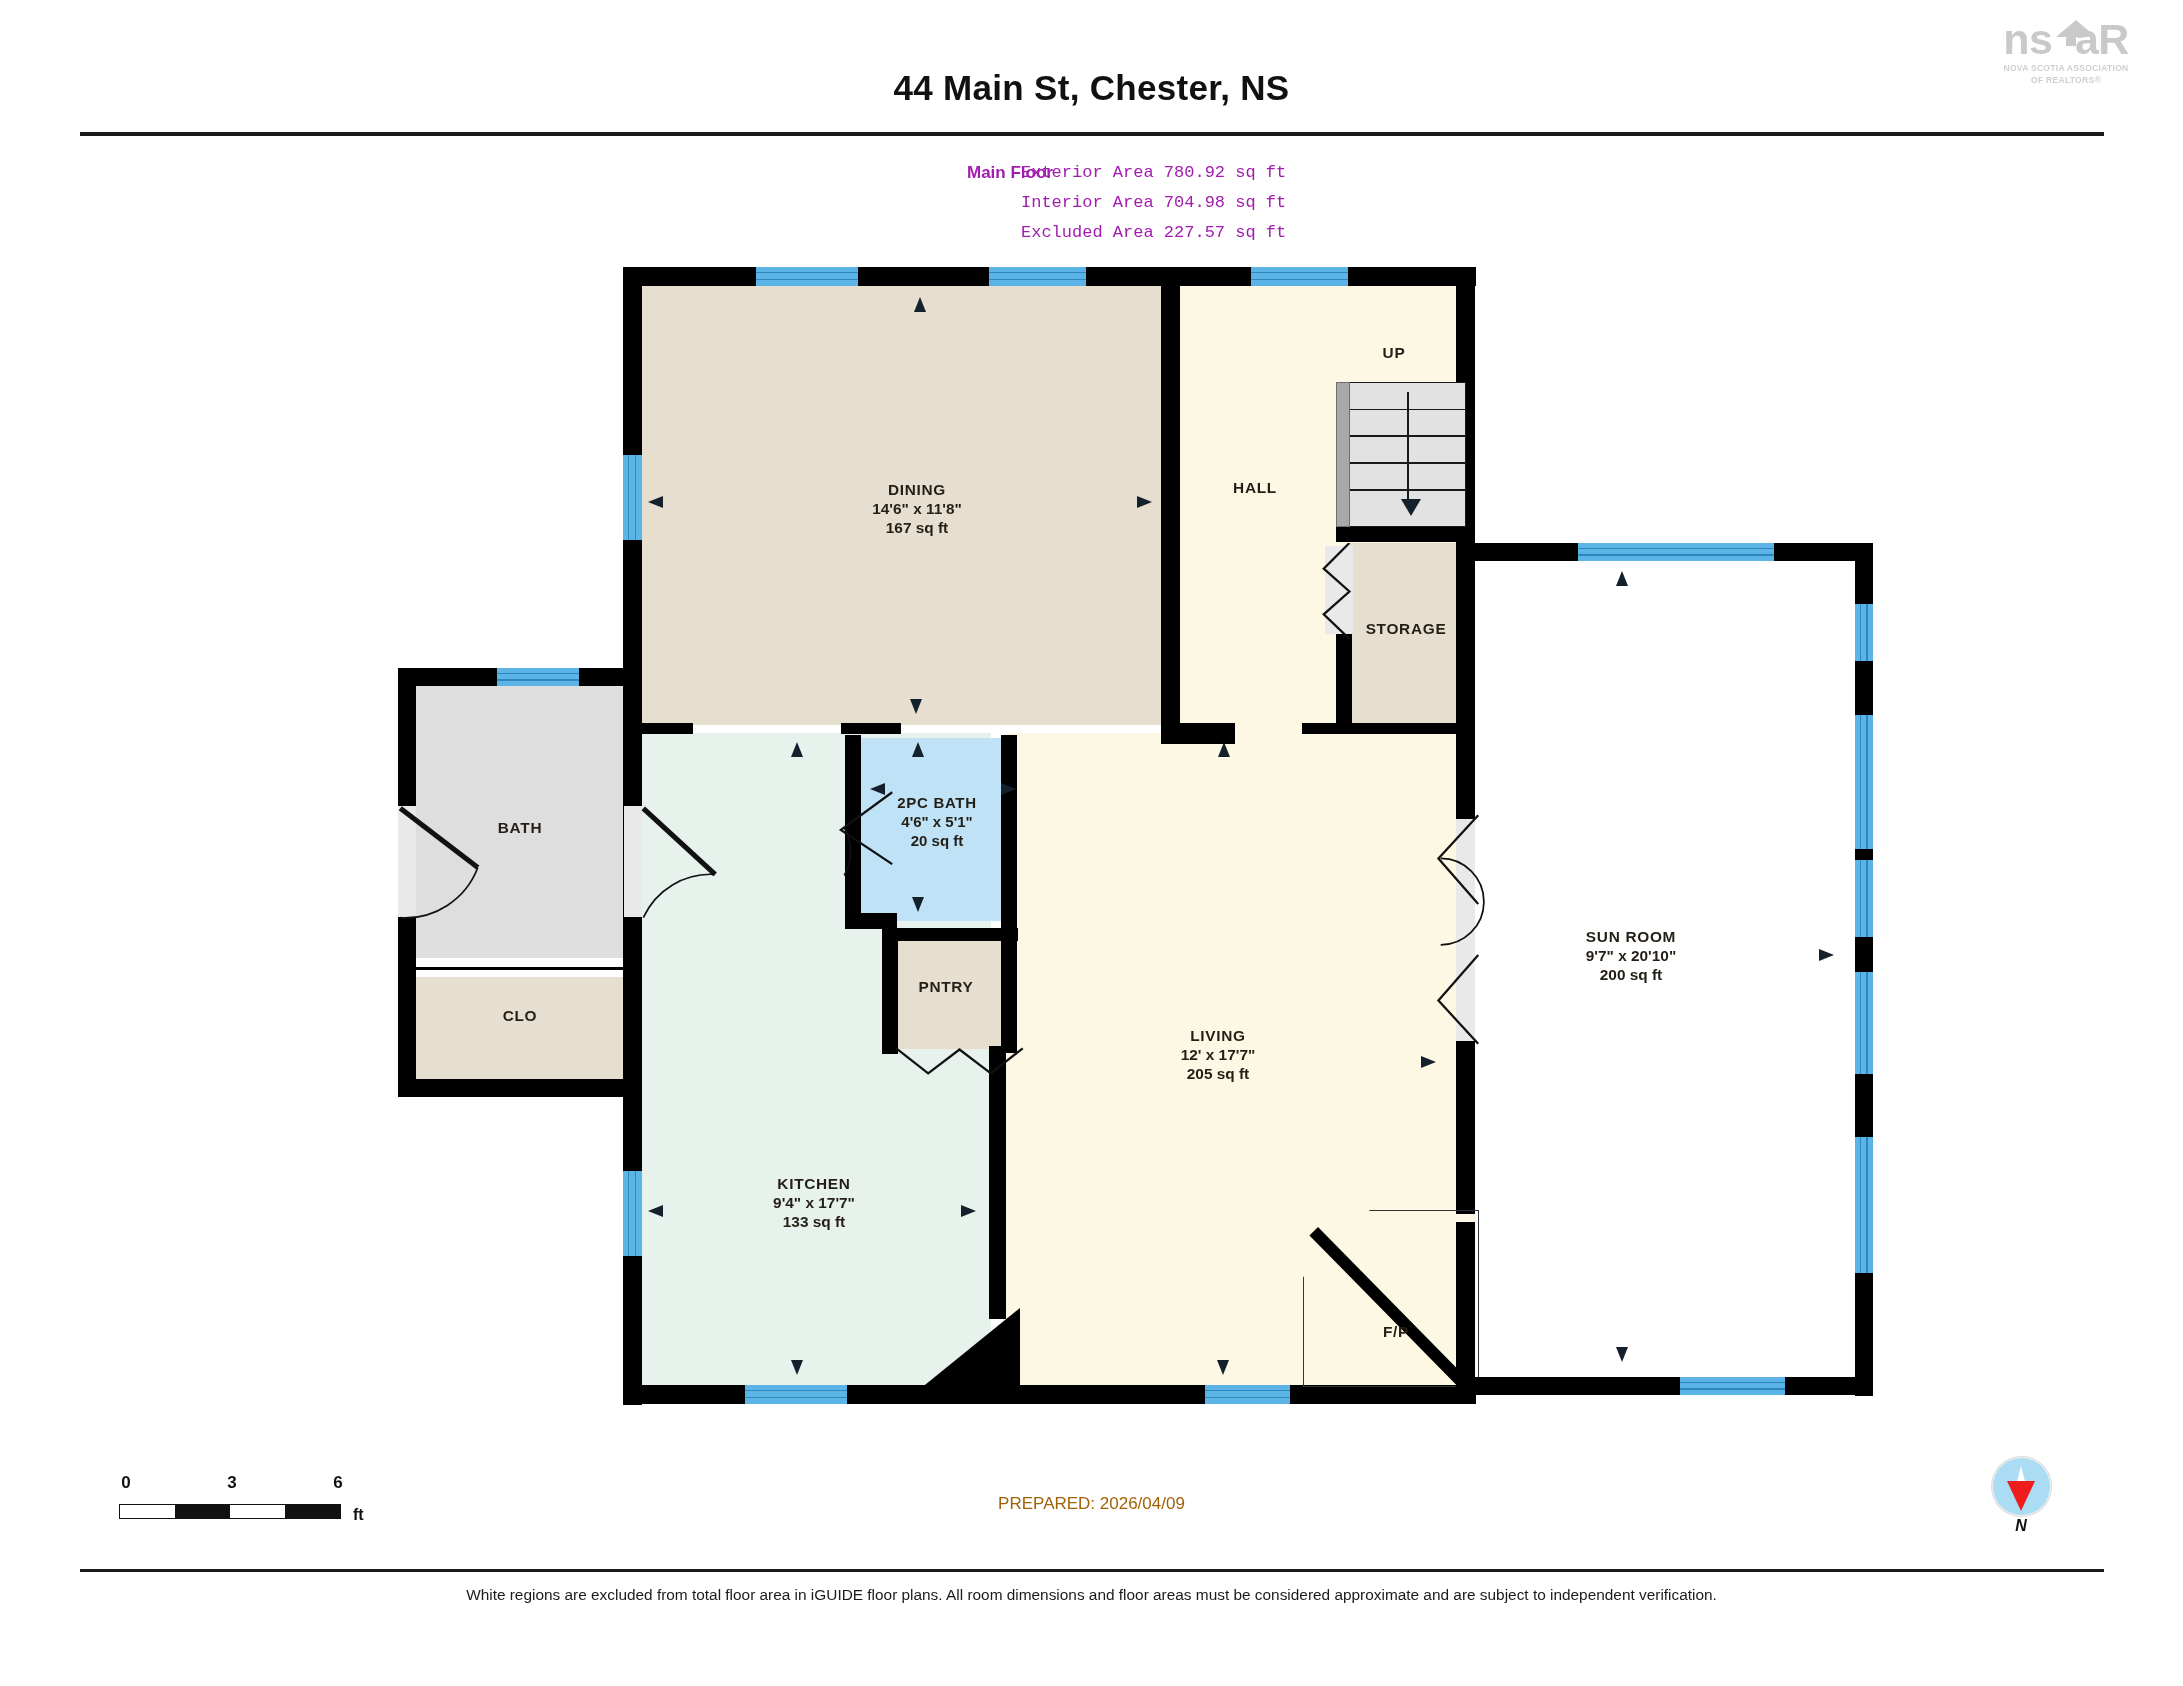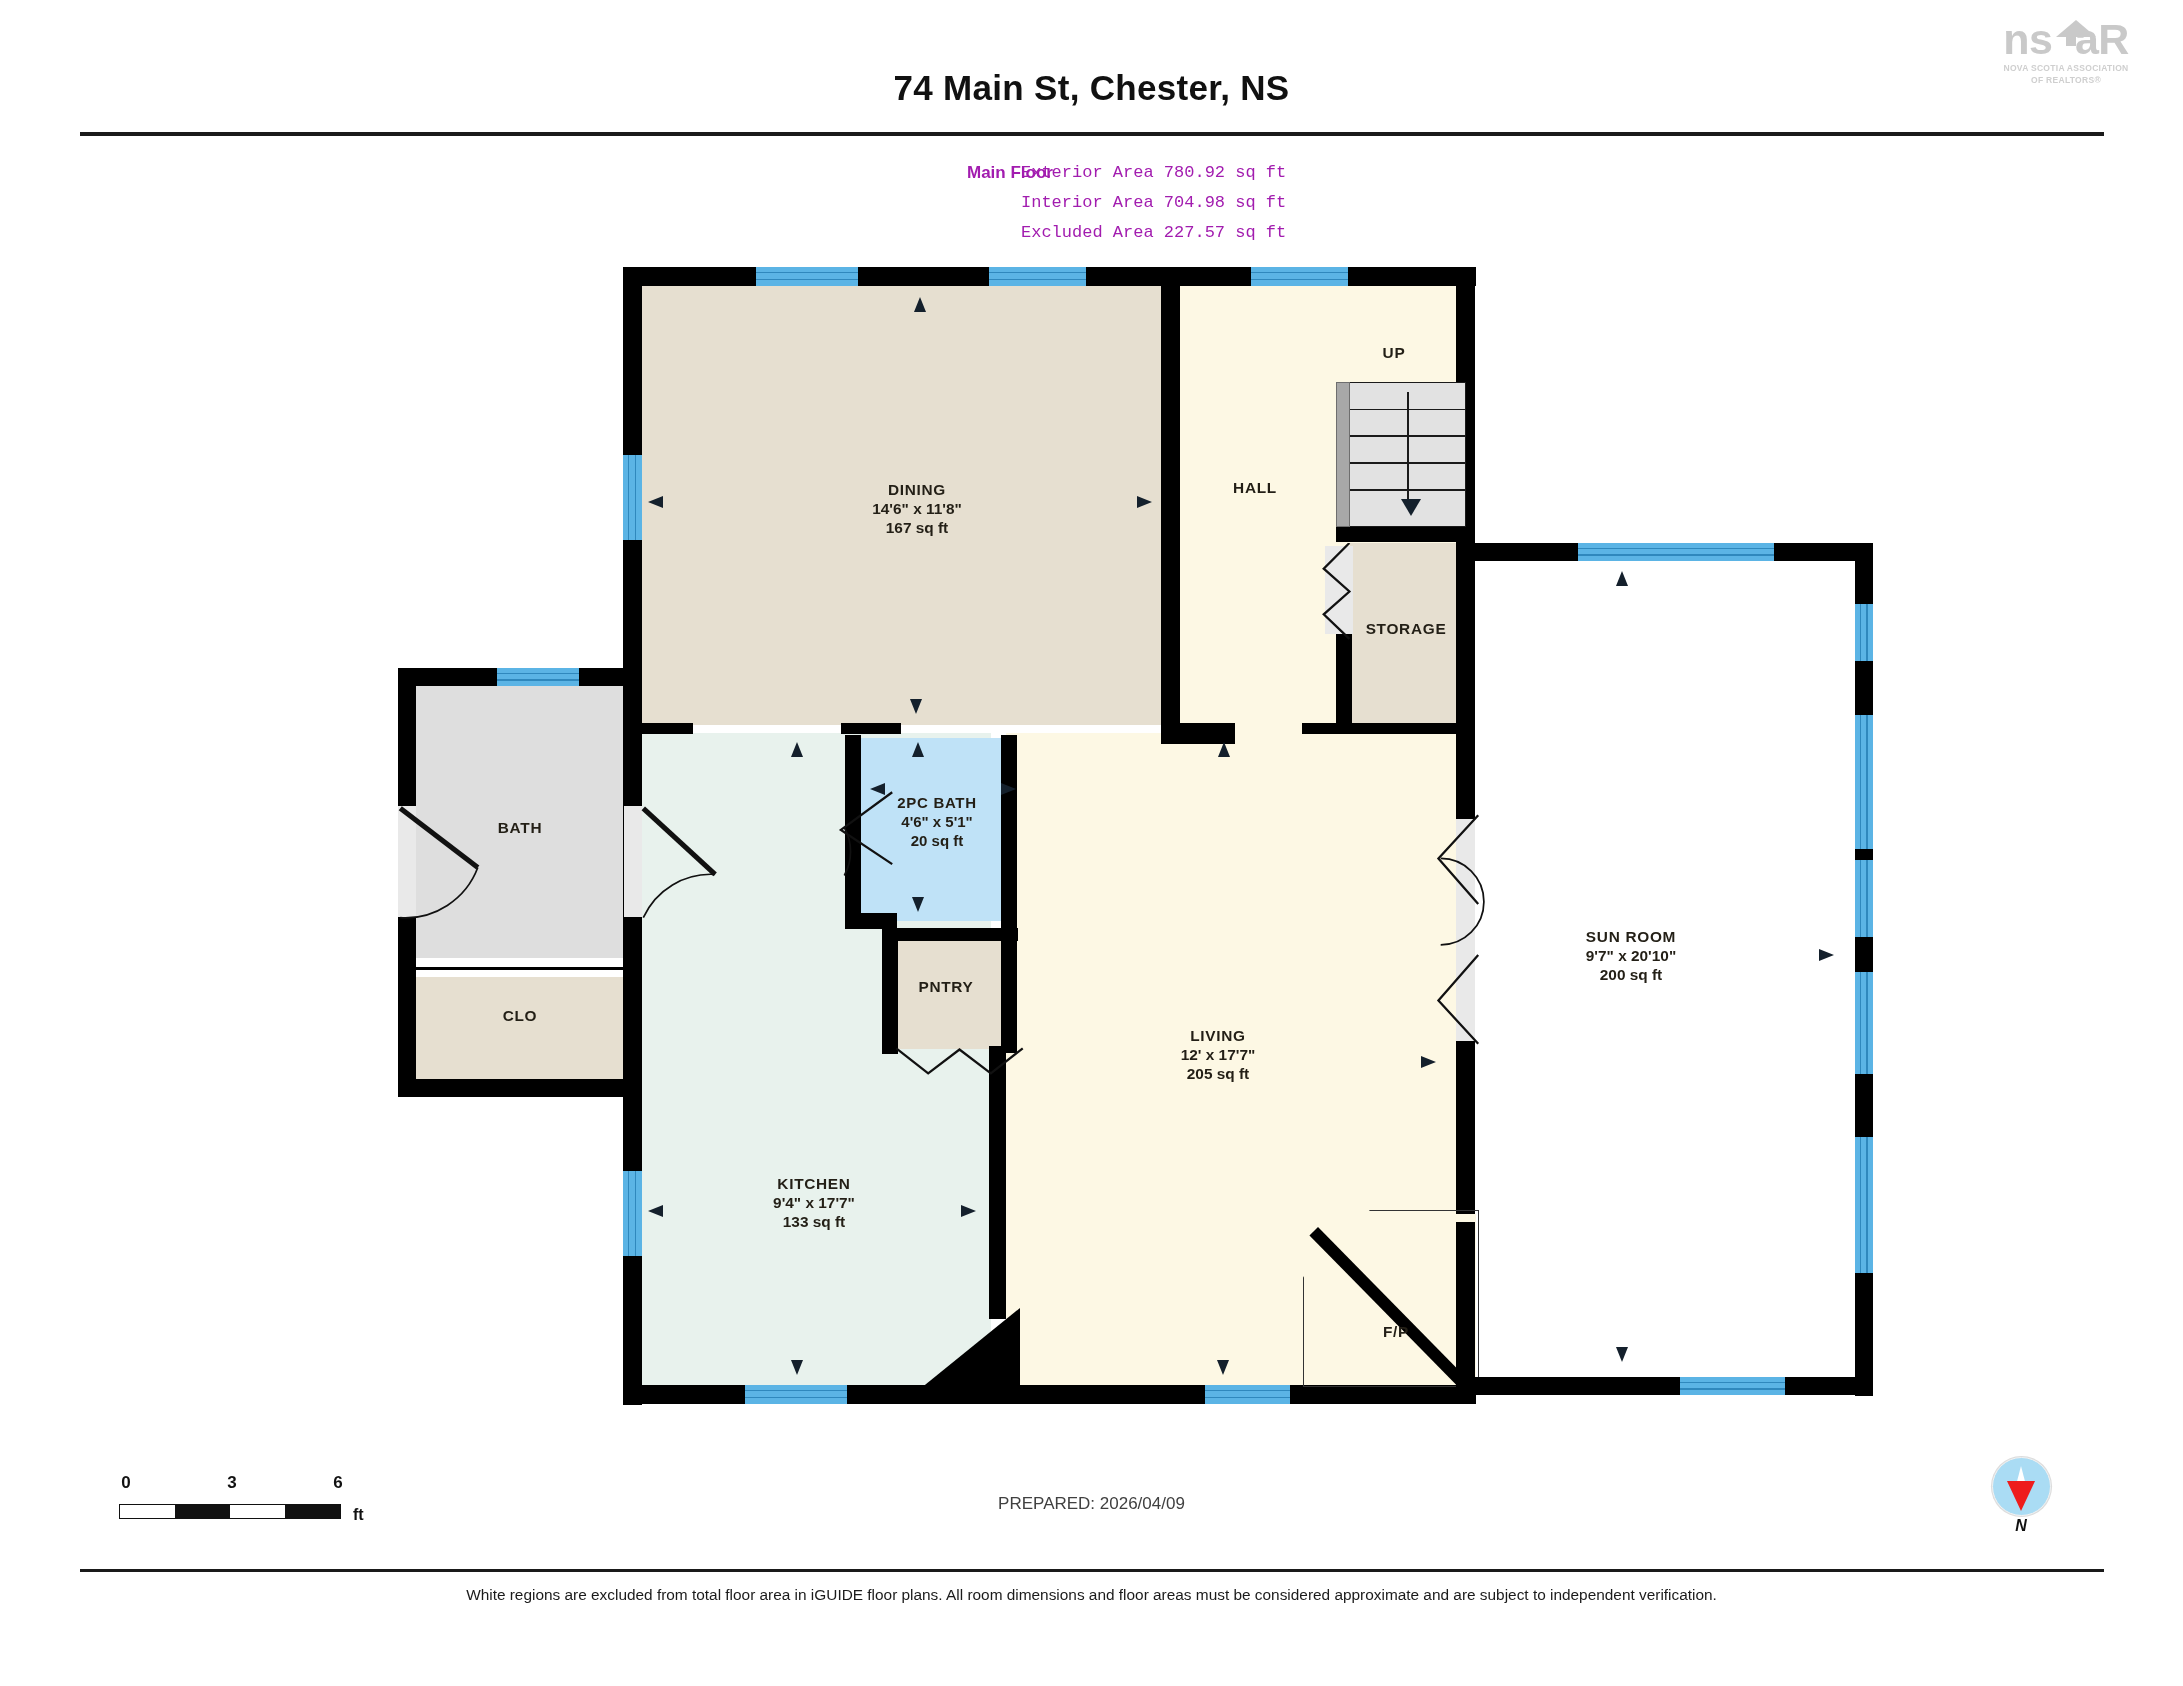--- a/index.html
+++ b/index.html
@@ -99,42 +99,42 @@
   #scalebar { position: absolute; left: 119px; top: 1504px; width: 222px; height: 15px;
               border: 1.7px solid #111; display: flex; }
   #scalebar div { height: 100%; }
   .sb-w { background: #ffffff; }
   .sb-b { background: #111111; }
   .sb-tick { position: absolute; font-size: 17px; font-weight: bold; color: #111;
              transform: translateX(-50%); top: 1473px; }
   #sb-unit { position: absolute; left: 353px; top: 1506px; font-size: 16px; font-weight: bold; color: #111; }
 
   #prepared { position: absolute; left: 0; top: 1494px; width: 2183px; text-align: center;
-              font-size: 17px; color: #404040; }
+              font-size: 17px; color: #a16207; }
 
   #compass { position: absolute; left: 1984px; top: 1457px; width: 74px; text-align: center; }
   #compass .dial { width: 59px; height: 59px; border-radius: 50%;
                    background: #aadcf4; border: 1.7px solid #f2f2f2;
                    box-shadow: 0 0 0 1.1px #dddddd; margin: 0 auto; position: relative; }
   #compass .needle-w { position: absolute; left: 50%; top: 8px; margin-left: -7.4px;
                        width: 0; height: 0; border-left: 7.4px solid transparent;
                        border-right: 7.4px solid transparent; border-bottom: 27px solid #ffffff; }
   #compass .needle-r { position: absolute; left: 50%; top: 23px; margin-left: -14.2px;
                        width: 0; height: 0; border-left: 14.2px solid transparent;
                        border-right: 14.2px solid transparent; border-top: 30px solid #ee1c1c; }
   #compass .nlab { font-size: 16px; font-style: italic; font-weight: bold; color: #111; margin-top: 1.1px; }
 
   #footer-rule { position: absolute; left: 80px; top: 1569px; width: 2024px; height: 3.4px; background: #1a1a1a; }
   #disclaimer { position: absolute; left: 0; top: 1586px; width: 2183px; text-align: center;
                 font-size: 15.4px; color: #1b1b1b; }
 </style>
 </head>
 <body>
 
-<div id="page-title">74 Main St, Chester, NS</div>
+<div id="page-title">44 Main St, Chester, NS</div>
 <div id="title-rule"></div>
 
 <div id="logo">
   <div class="logo-word">
     ns&nbsp;&nbsp;aR
     <span class="logo-roof"></span>
     <span class="logo-roof-in"></span>
   </div>
   <div class="logo-sub">NOVA SCOTIA ASSOCIATION</div>
   <div class="logo-sub">OF REALTORS®</div>

